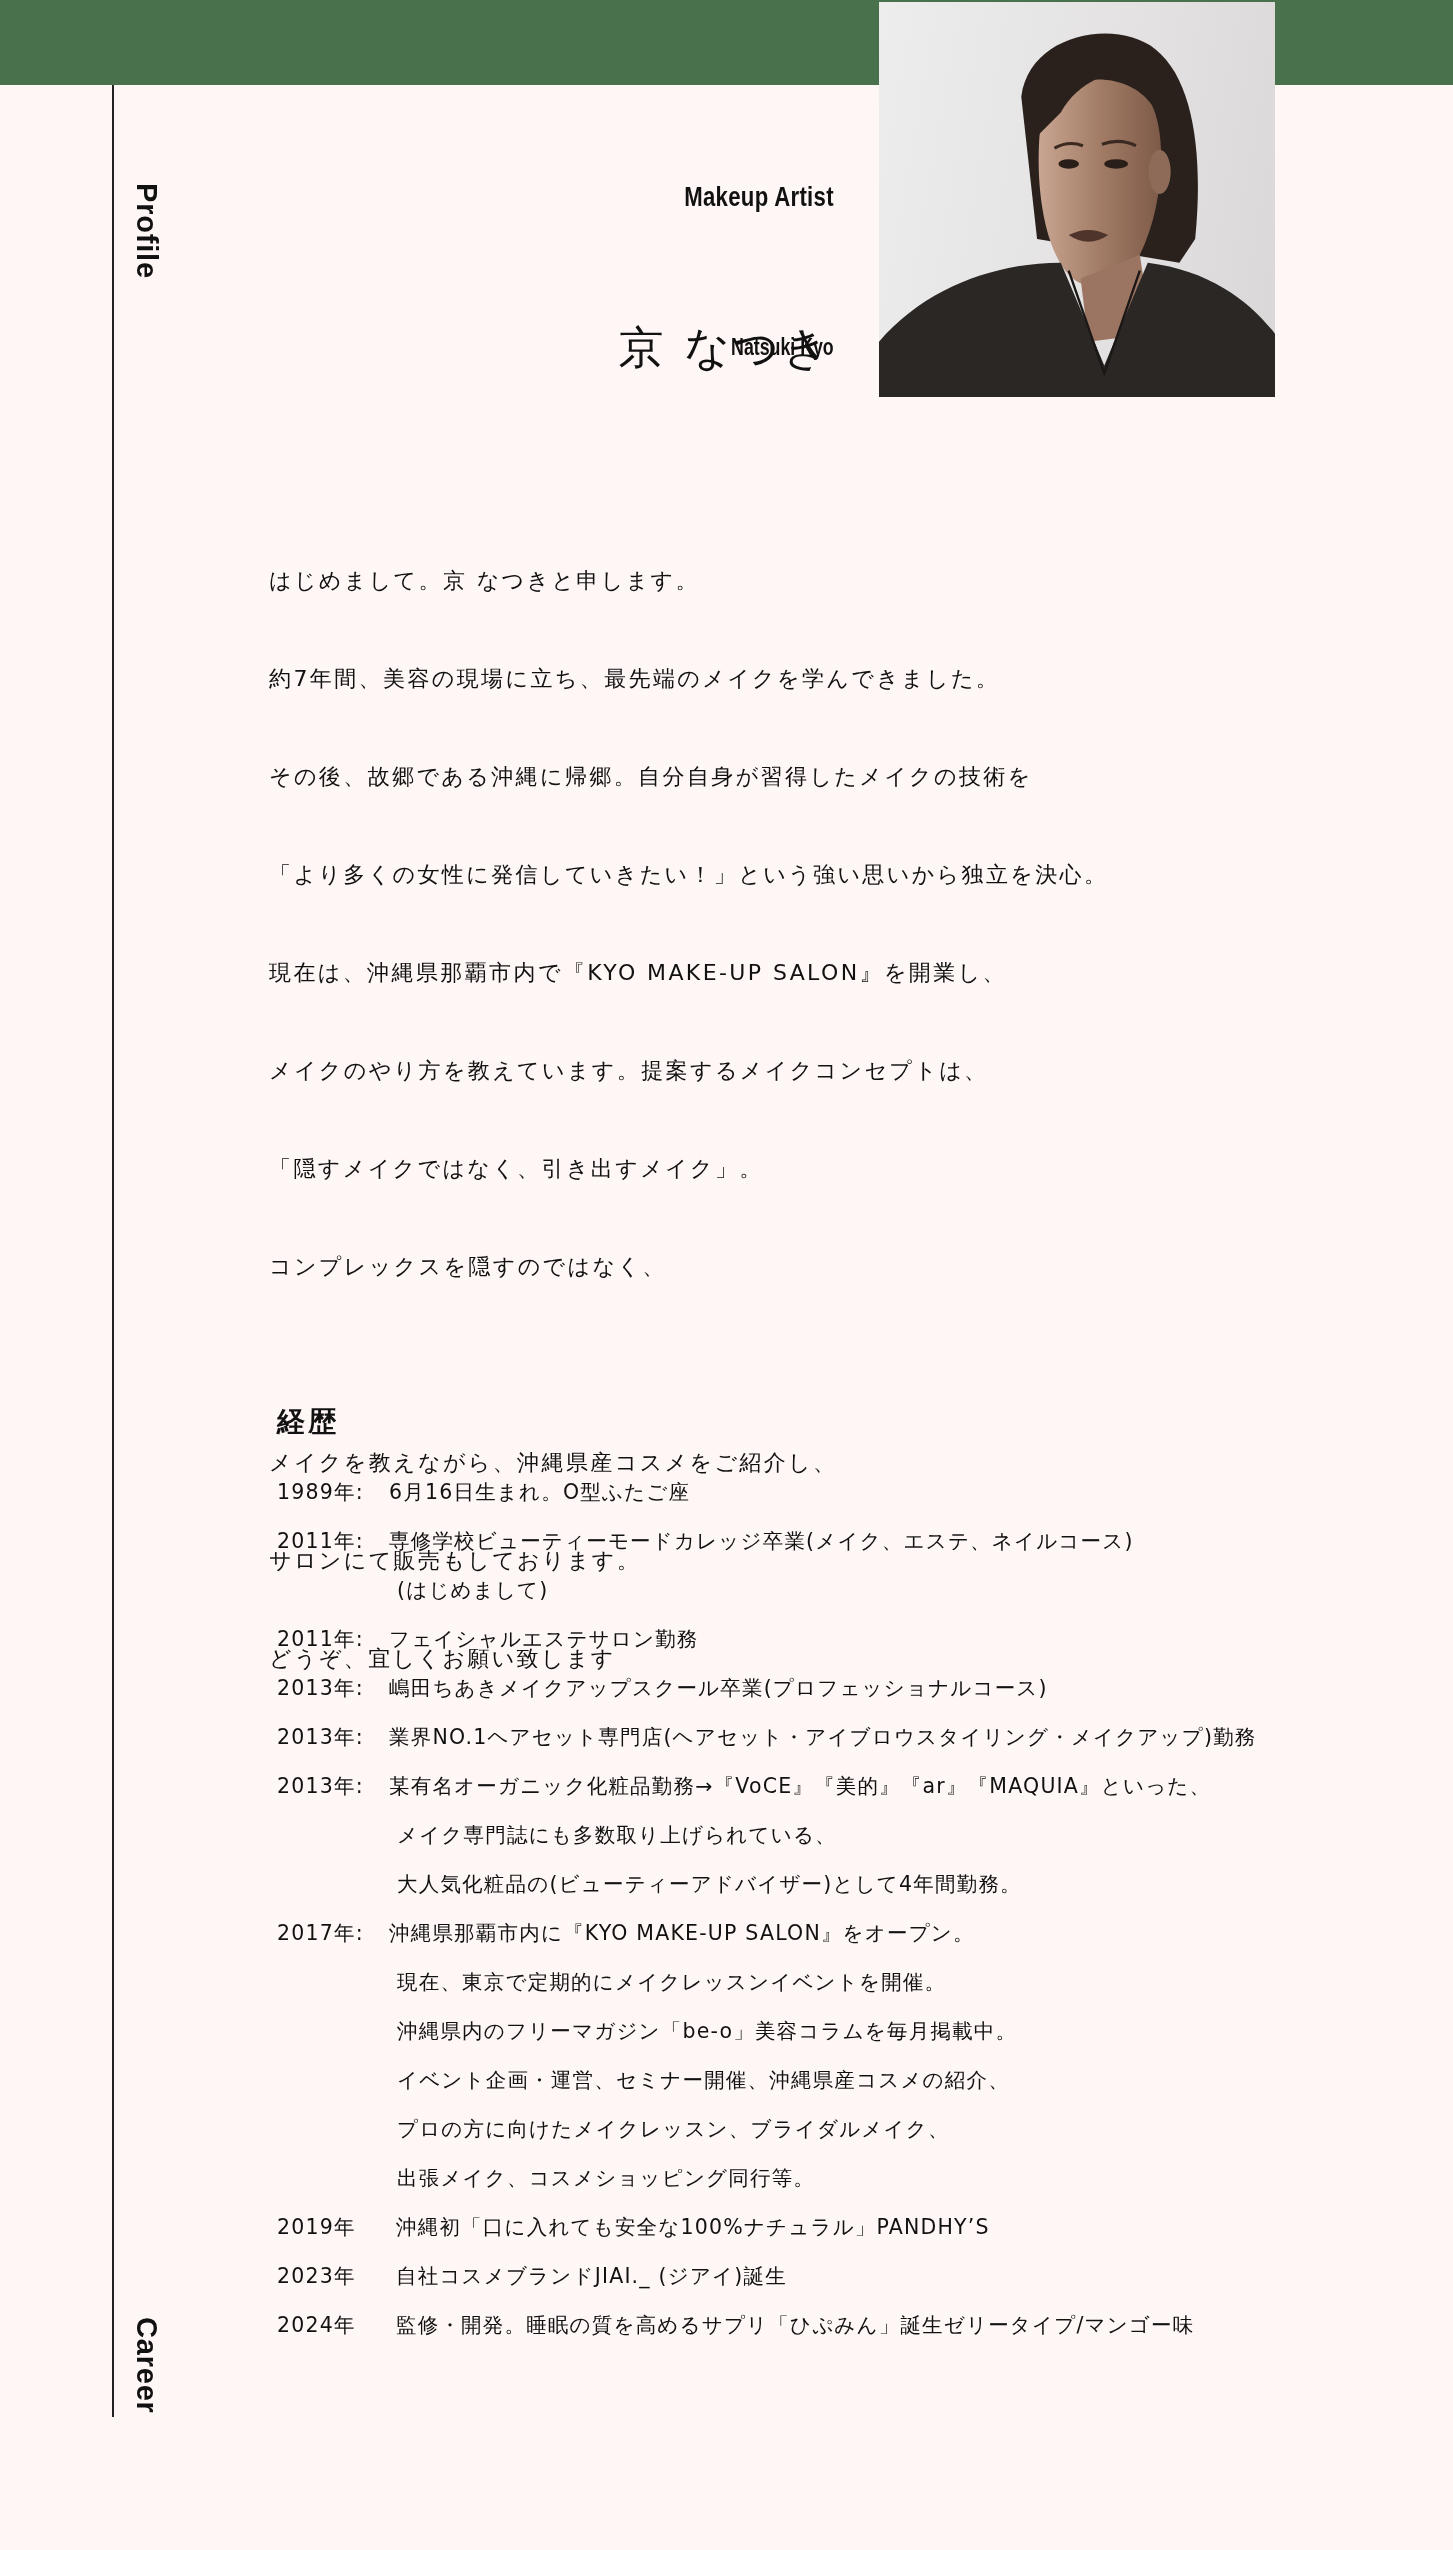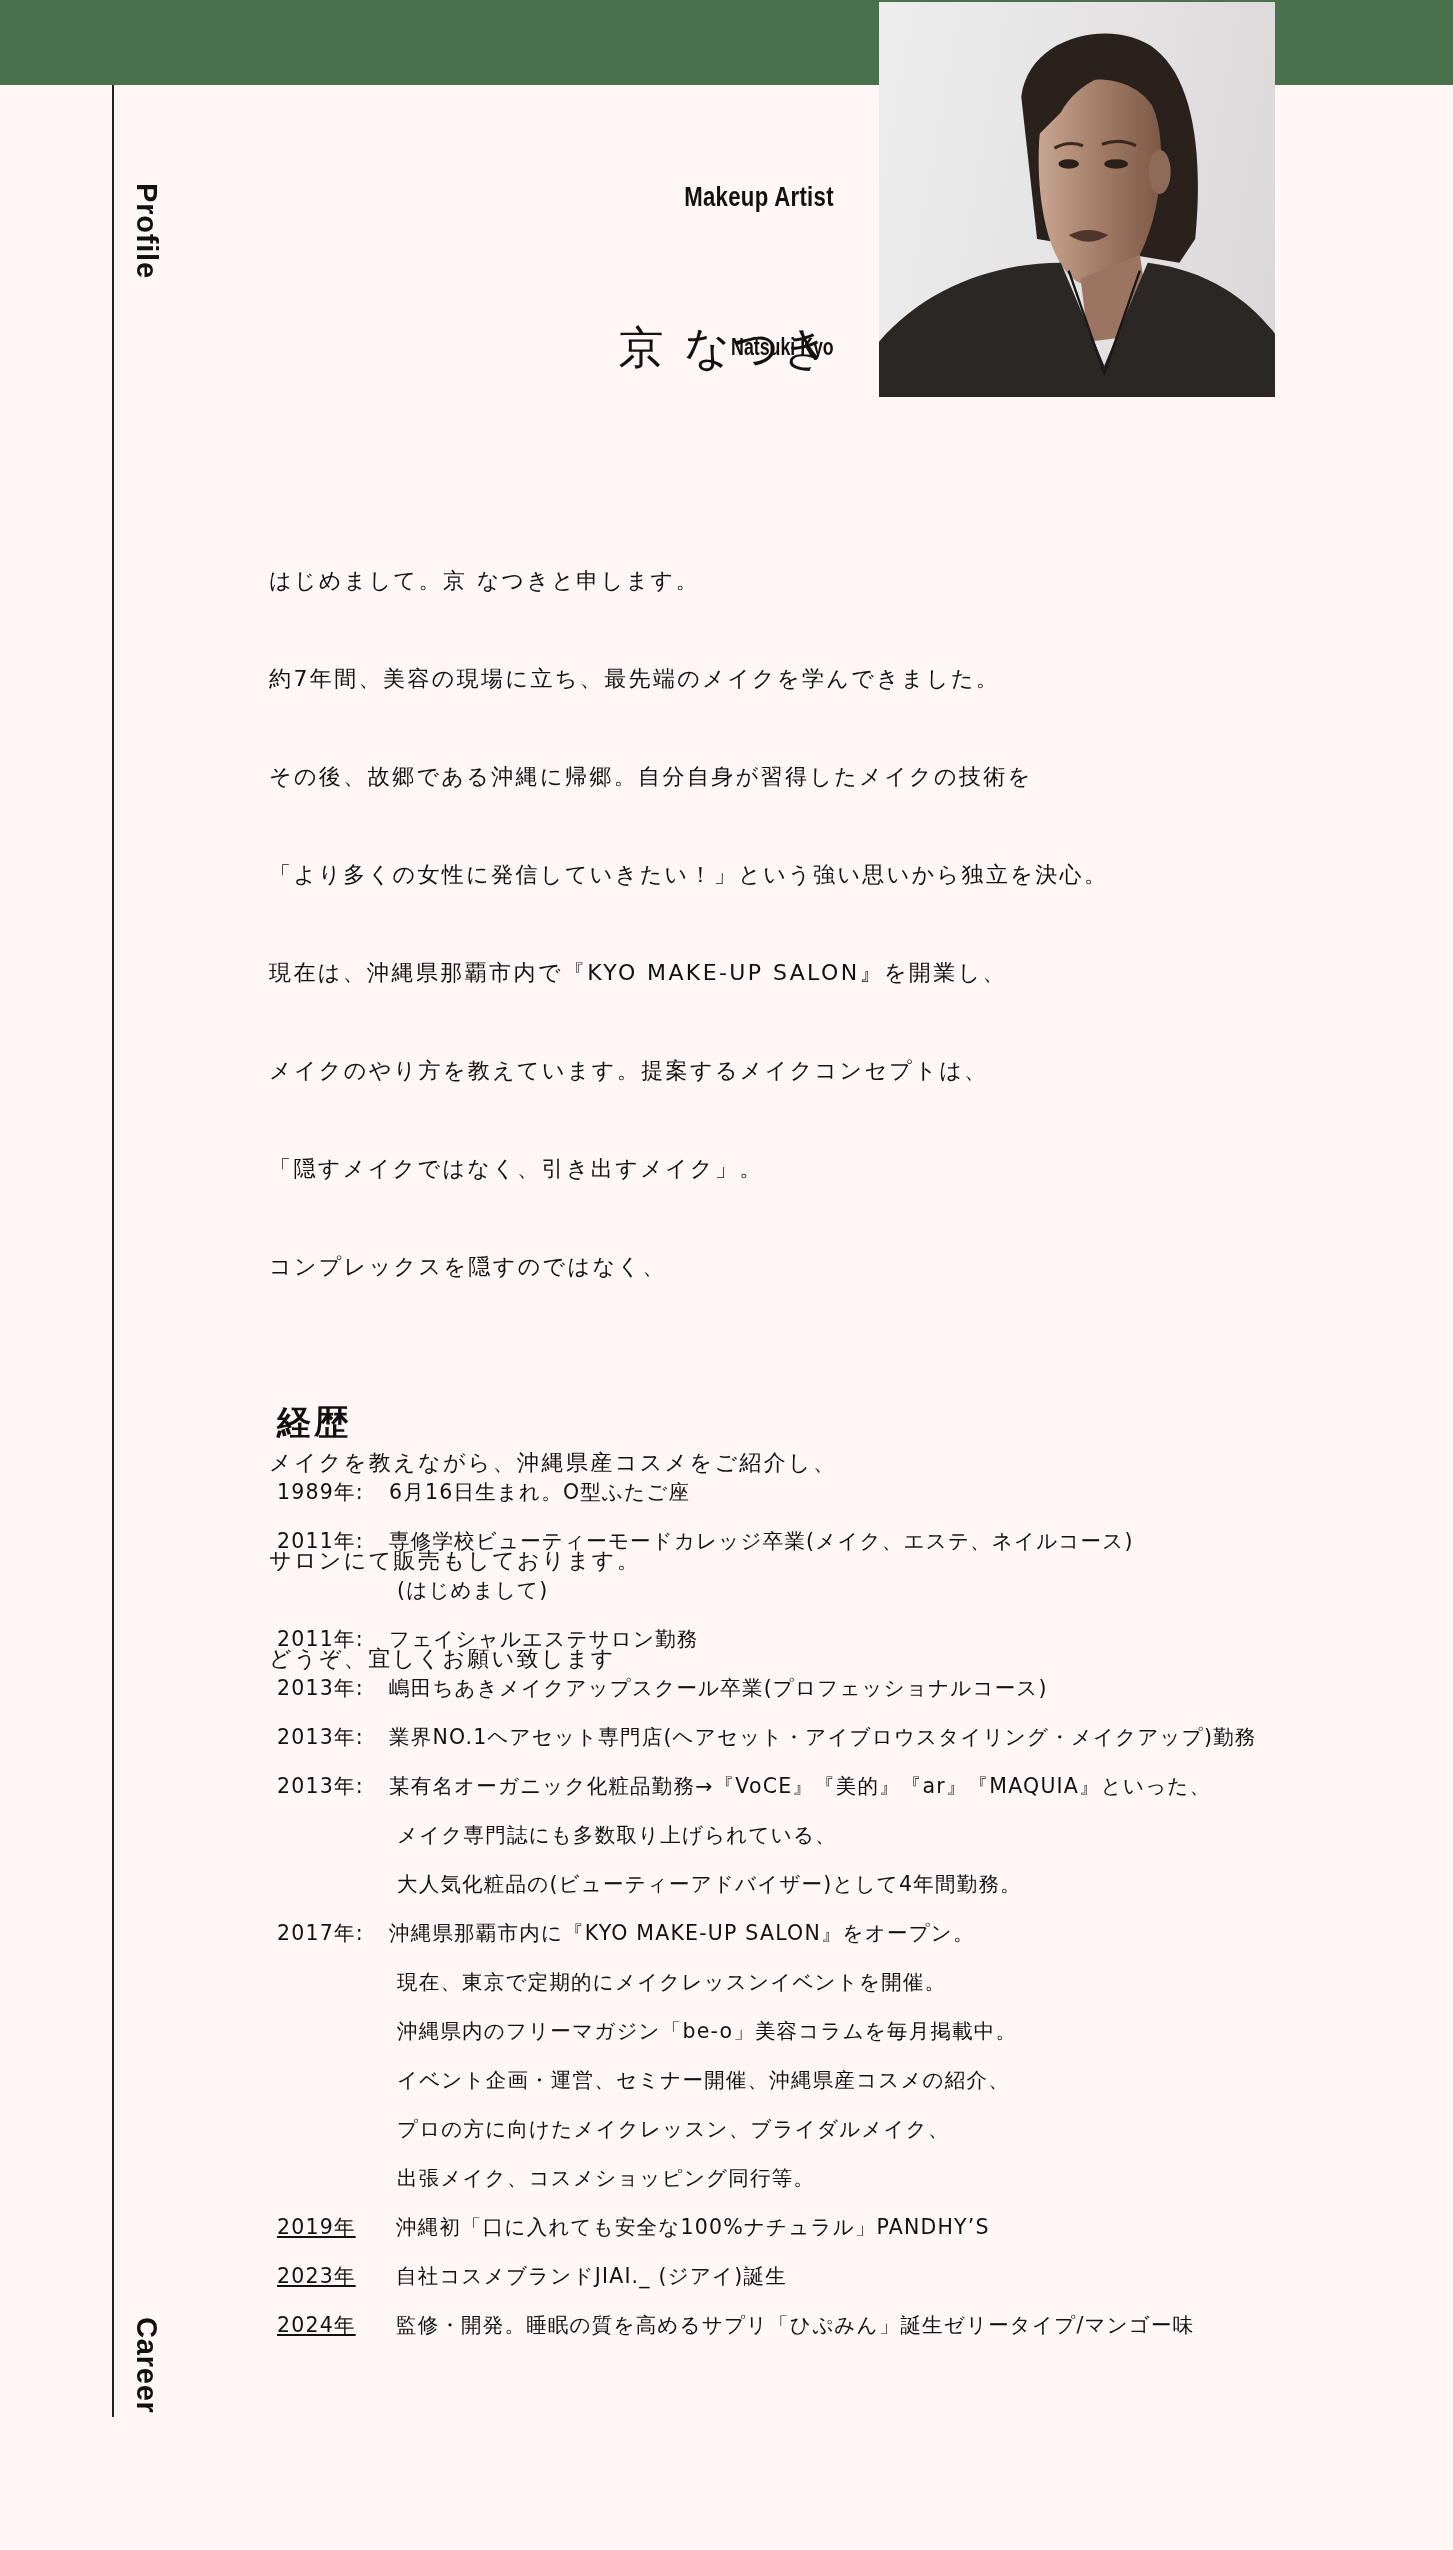--- a/index.html
+++ b/index.html
@@ -78,30 +78,30 @@
     line-height: 49px;
     letter-spacing: 2.4px;
     white-space: pre-line;
   }
   .intro p { min-height: 49px; }
 
   .career {
     position: absolute; left: 277px; top: 1400px;
   }
   .career-title {
-    font-size: 34px;
+    font-size: 28px;
     font-weight: bold;
     letter-spacing: 3.2px;
     line-height: 44px;
     margin-bottom: 24px;
   }
   .career-rows { font-size: 20.5px; line-height: 49px; letter-spacing: 1.2px; }
   .row { display: flex; white-space: nowrap; }
   .row .year { width: 112px; flex: none; }
-  .row.spaced .year { width: 119px; text-decoration: underline; }
+  .row.spaced .year { width: 119px; }
   .row .text { flex: none; }
   .row.cont .year { width: 120px; }
 </style>
 </head>
 <body>
 
 <div class="top-band"></div>
 <div class="side-line"></div>
 
 <div class="side-label label-profile">Profile</div>

